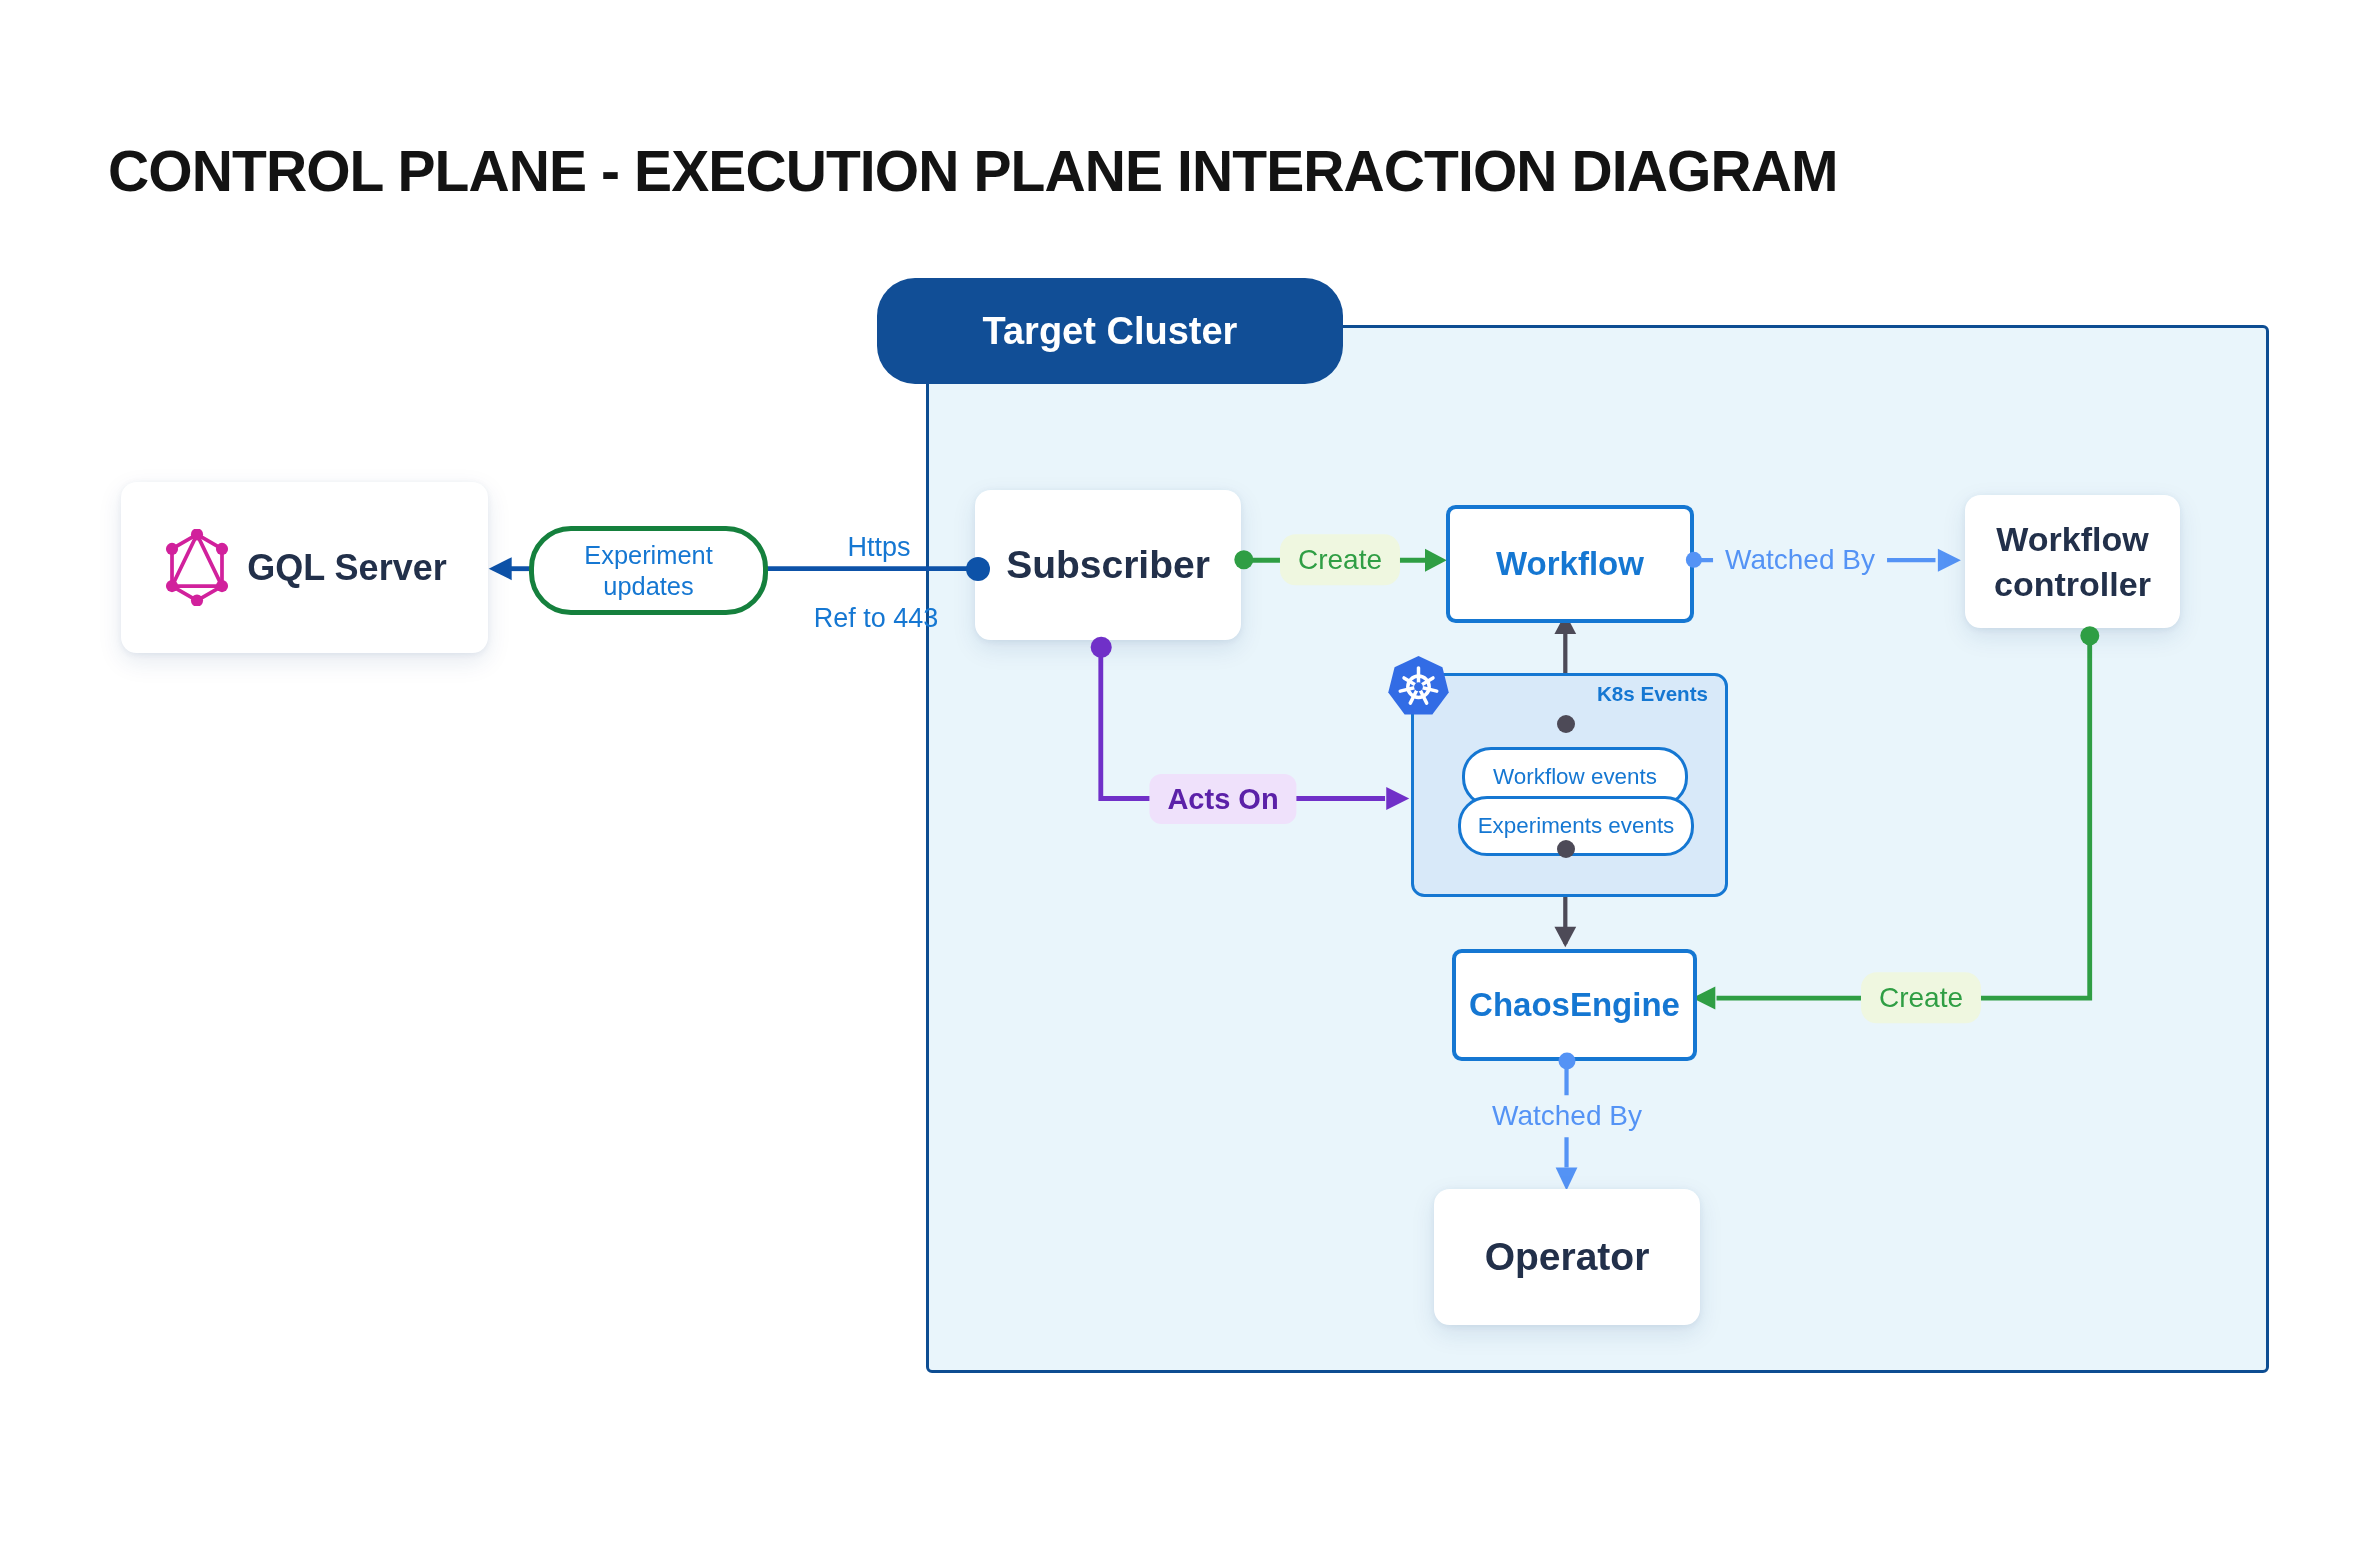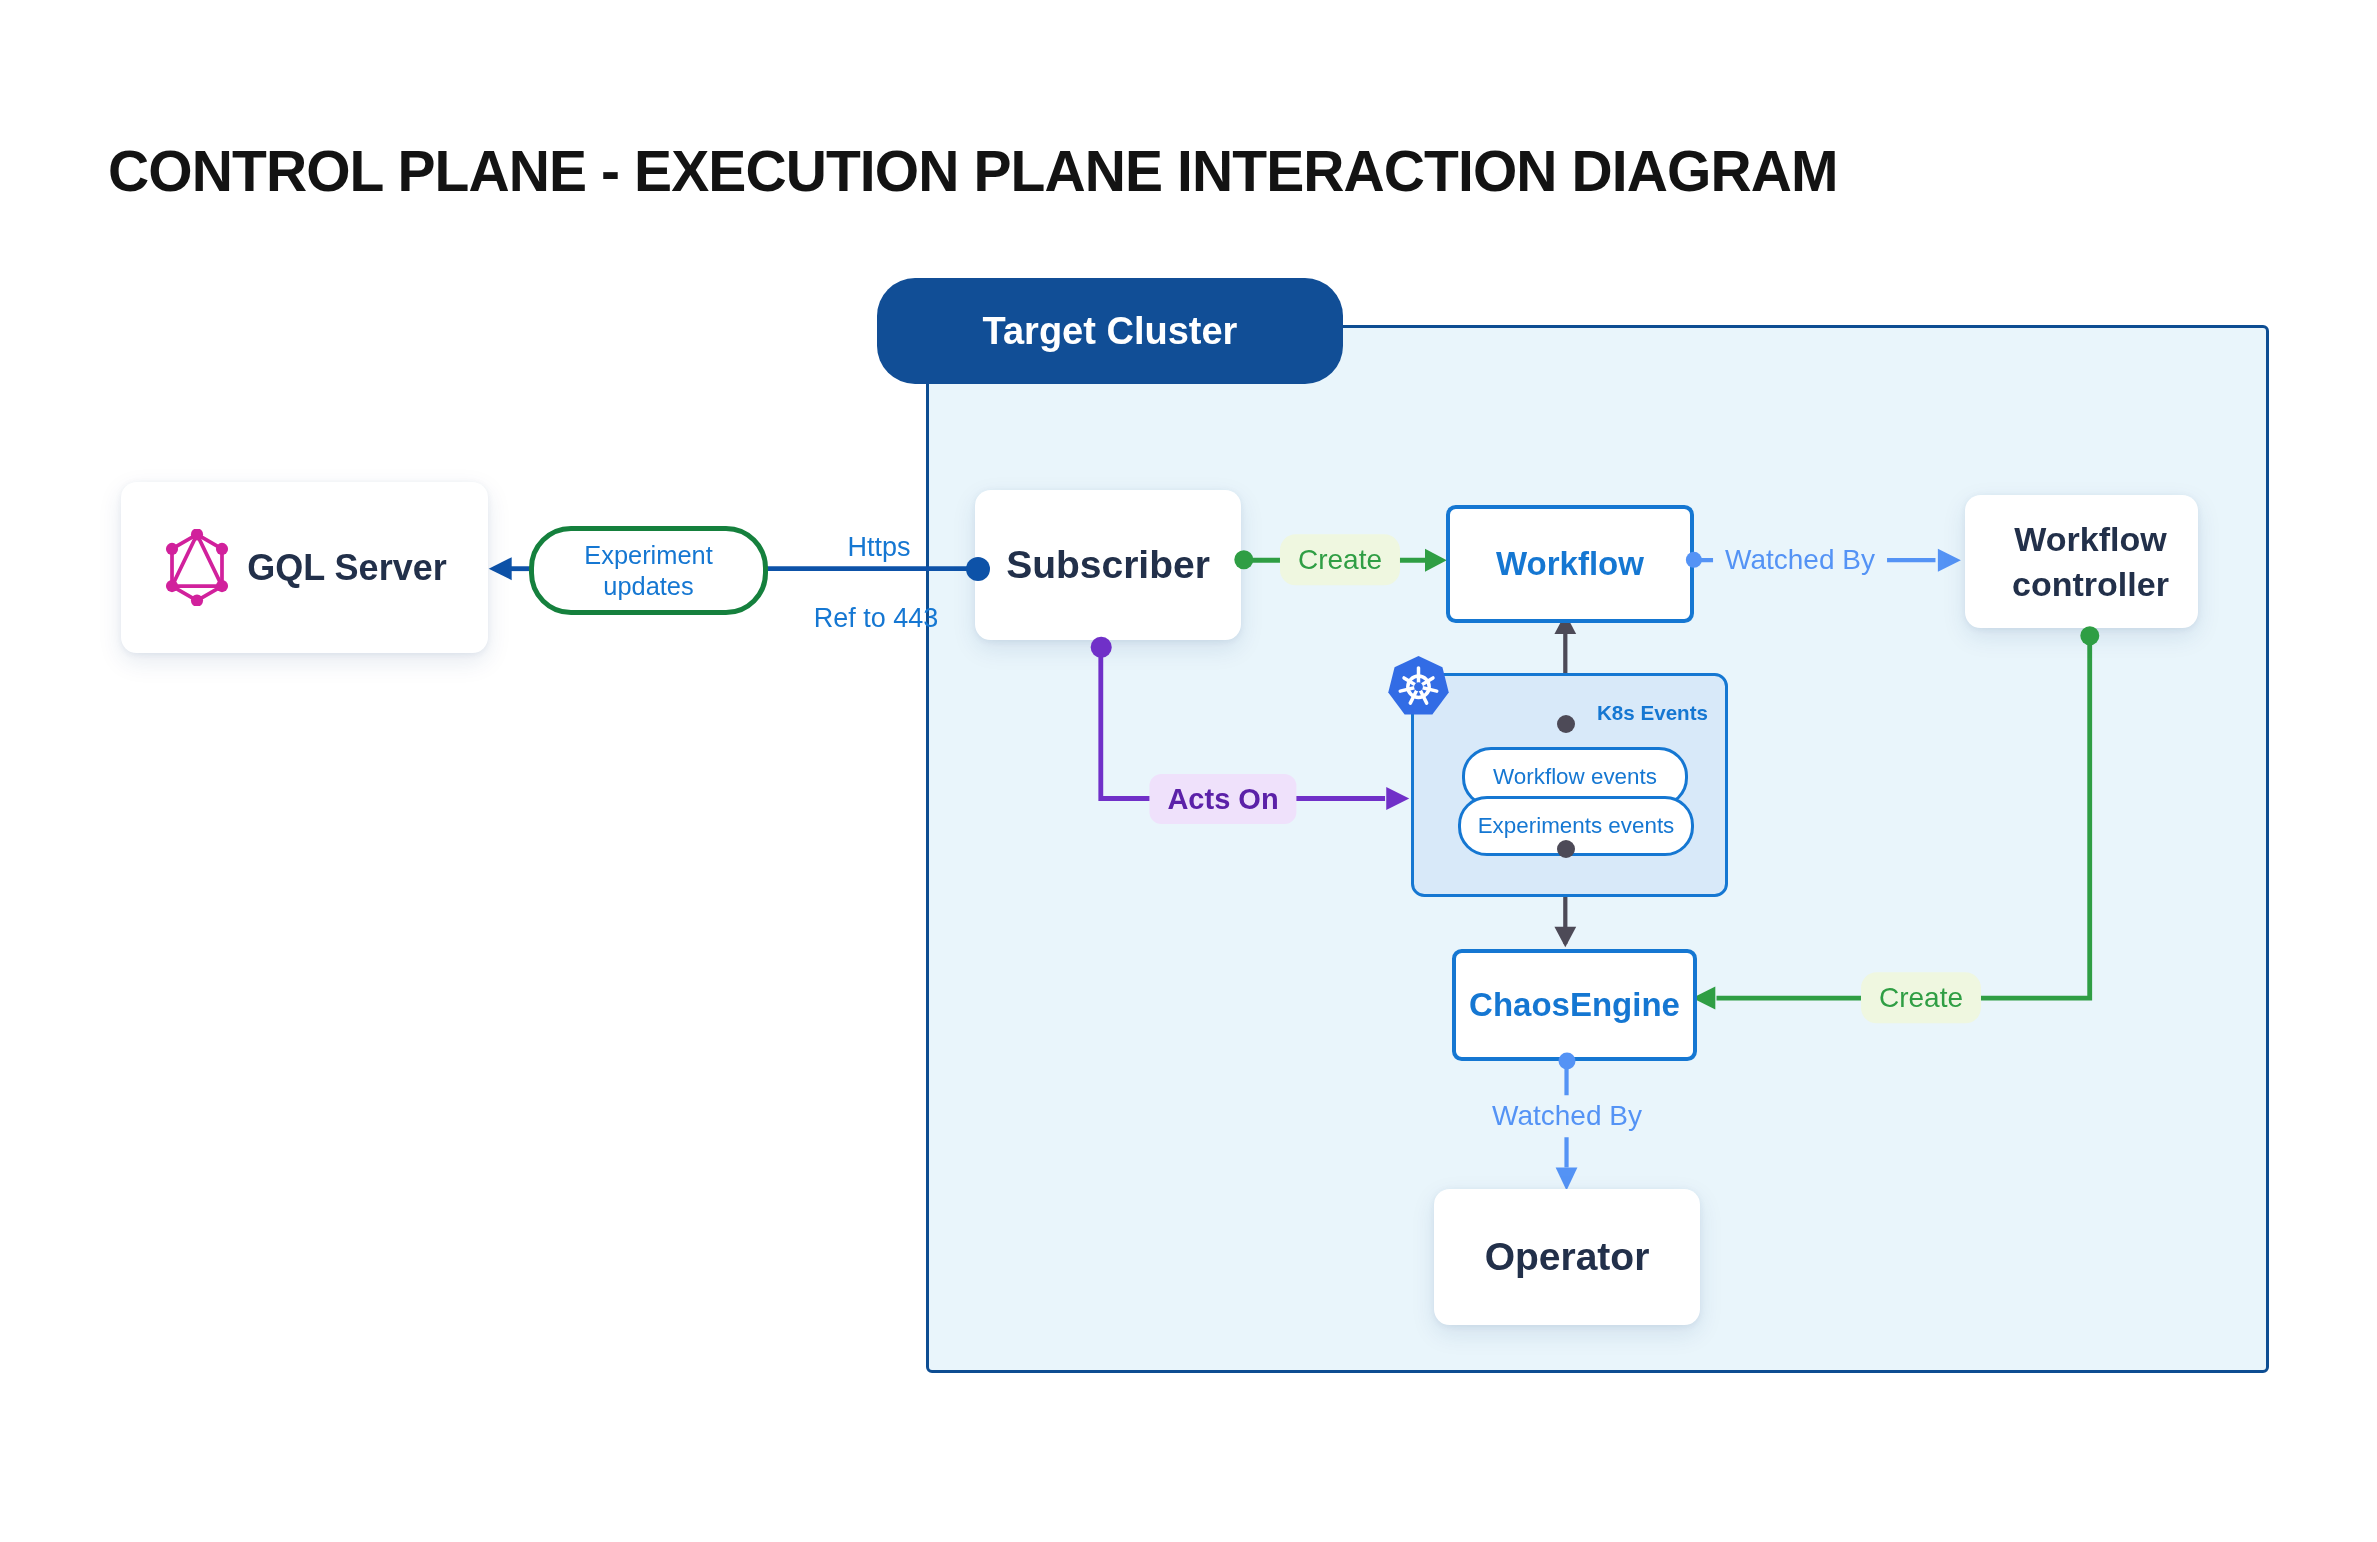--- a/index.html
+++ b/index.html
@@ -25,36 +25,36 @@
   .bordered{background:#ffffff;border:4.2px solid #1577D2;border-radius:9.7px;}
   .navy{color:#22304A;font-weight:700;}
   .blue{color:#1577D2;font-weight:700;}
 
   .gql-box{left:121px;top:482px;width:367px;height:171px;gap:15px;}
   .gql-box .lbl{font-size:36px;}
   .subscriber-box{left:975px;top:490px;width:266px;height:150px;}
   .subscriber-box .lbl{font-size:39px;}
   .workflow-box{left:1446px;top:505px;width:240px;height:110px;}
   .workflow-box .lbl{font-size:33px;}
-  .wc-box{left:1965px;top:495px;width:215px;height:133px;padding-left:18px;}
+  .wc-box{left:1965px;top:495px;width:215px;height:133px;}
   .wc-box .lbl{font-size:34px;line-height:1.3;text-align:center;width:206px;}
   .chaos-box{left:1452px;top:949px;width:237px;height:104px;text-align:center;}
   .chaos-box .lbl{font-size:33px;}
   .operator-box{left:1434px;top:1189px;width:266px;height:136px;}
   .operator-box .lbl{font-size:39px;}
 
   .exp-pill{left:529px;top:526px;width:229px;height:79px;background:#ffffff;
             border:5px solid #15803d;border-radius:42px;}
   .exp-pill .lbl{font-size:25.4px;font-weight:500;color:#1577D2;line-height:1.22;
                  text-align:center;width:175px;}
 
   
   .k8s-box{position:absolute;left:1411px;top:673px;width:311px;height:218px;
            background:#D8E9F9;border:3px solid #1577D2;border-radius:13.3px;z-index:2;}
-  .k8s-label{position:absolute;right:17px;top:25px;font-size:20.6px;font-weight:700;color:#1577D2;}
+  .k8s-label{position:absolute;right:17px;top:6px;font-size:20.6px;font-weight:700;color:#1577D2;}
   .k8s-pill{position:absolute;background:#ffffff;border:3px solid #1577D2;border-radius:29px;
             display:flex;align-items:center;justify-content:center;
             font-size:22.4px;font-weight:500;color:#1577D2;}
   .k8s-pill.p1{left:48px;top:48px;width:220px;height:54px;margin-top:23px;}
   .k8s-pill.p2{left:44px;top:120px;width:230px;height:54px;}
   .k8s-icon{position:absolute;left:1387px;top:653px;width:63px;height:65px;z-index:3;}
 
   
   .dot{position:absolute;border-radius:50%;z-index:3;transform:translate(-50%,-50%);}
 

